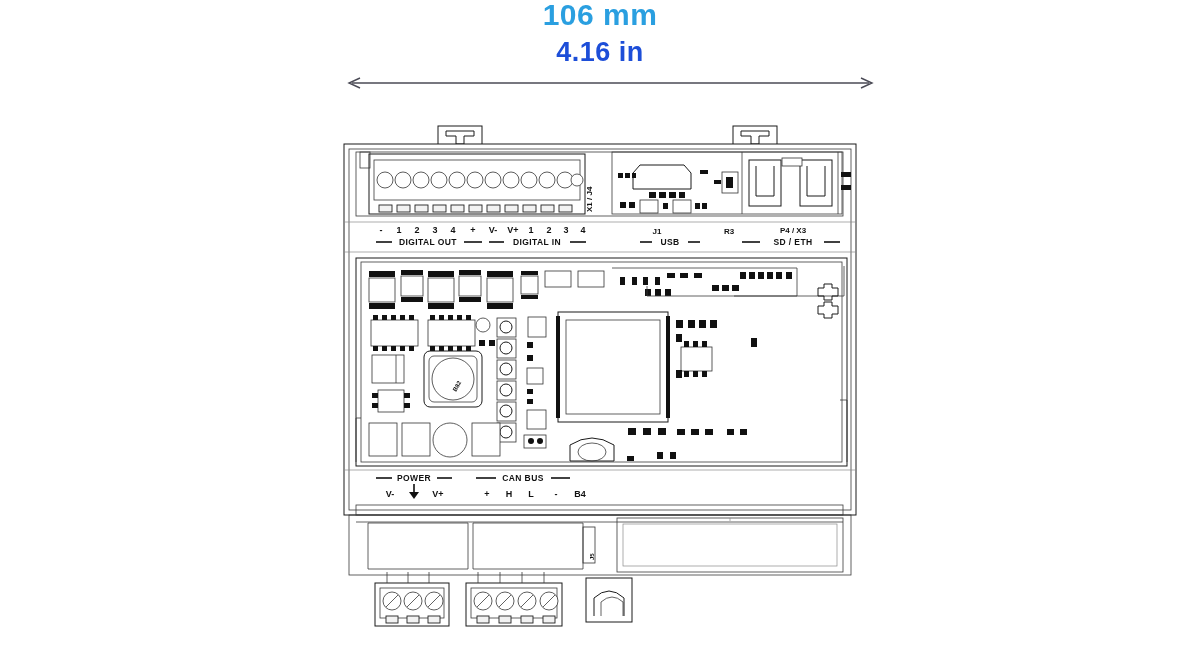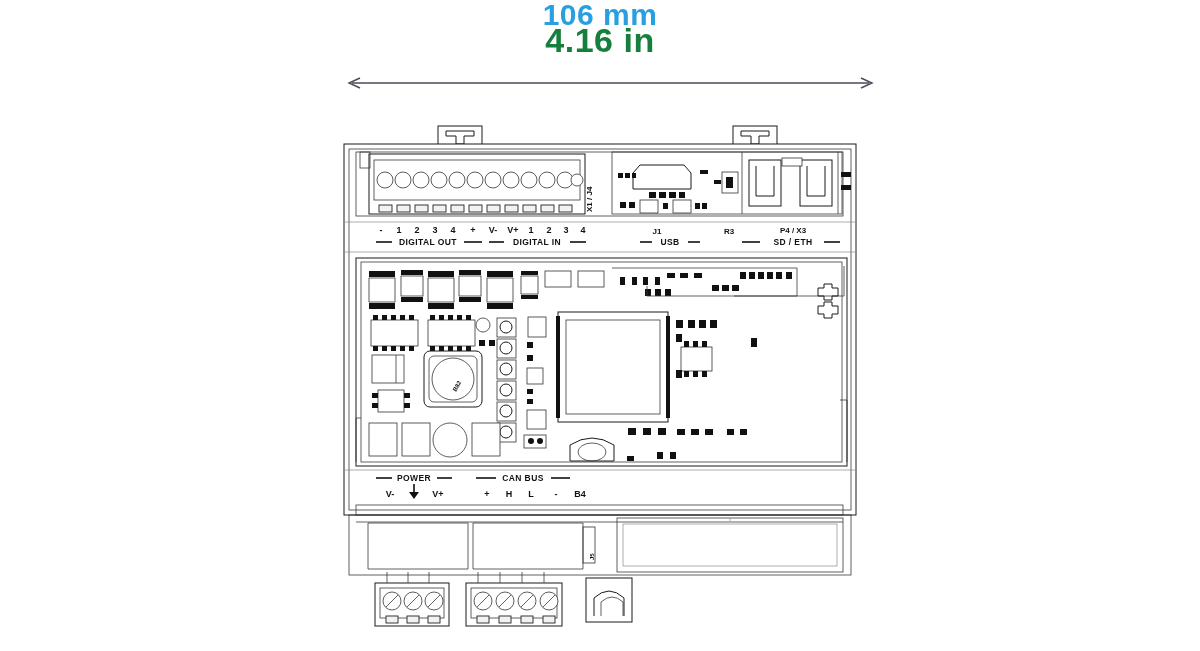--- a/index.html
+++ b/index.html
@@ -9,21 +9,21 @@
     font-family:"Liberation Sans", sans-serif;
     overflow:hidden;
     position:relative;
   }
   #root{position:absolute;left:0;top:0;width:1200px;height:651px;}
   .dim-label{
     position:absolute;width:100%;text-align:center;
     font-weight:bold;letter-spacing:.5px;
   }
   #dim-mm{top:-2px;font-size:30px;color:#2a9fe0;}
-  #dim-in{top:21px;font-size:34px;color:#15803d;}
+  #dim-in{top:37px;font-size:27px;color:#1d4ed8;}
   svg{position:absolute;left:0;top:0;}
   .ln{fill:none;stroke:#1a1a1a;stroke-width:1;}
   .ln-thin{fill:none;stroke:#3a3a3a;stroke-width:.8;}
   .ln-light{fill:none;stroke:#8a8a8a;stroke-width:.7;}
   .ln-bold{fill:none;stroke:#111;stroke-width:1.6;}
   .fillw{fill:#ffffff;stroke:#1a1a1a;stroke-width:1;}
   .fillw-thin{fill:#ffffff;stroke:#333;stroke-width:.8;}
   .fillg{fill:#f2f2f2;stroke:#222;stroke-width:.9;}
   .blk{fill:#111;stroke:none;}
   .pintxt{font-family:"Liberation Sans",sans-serif;font-size:9px;font-weight:bold;fill:#111;}

